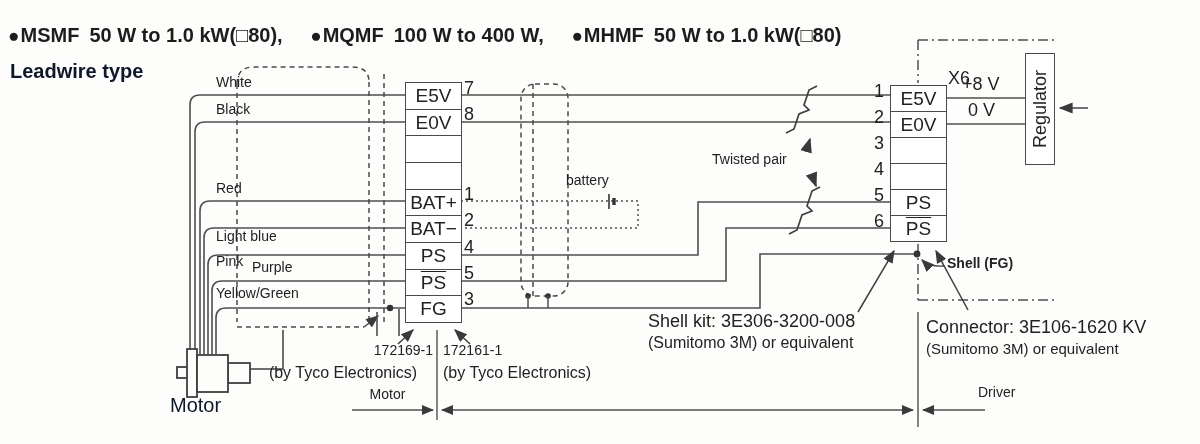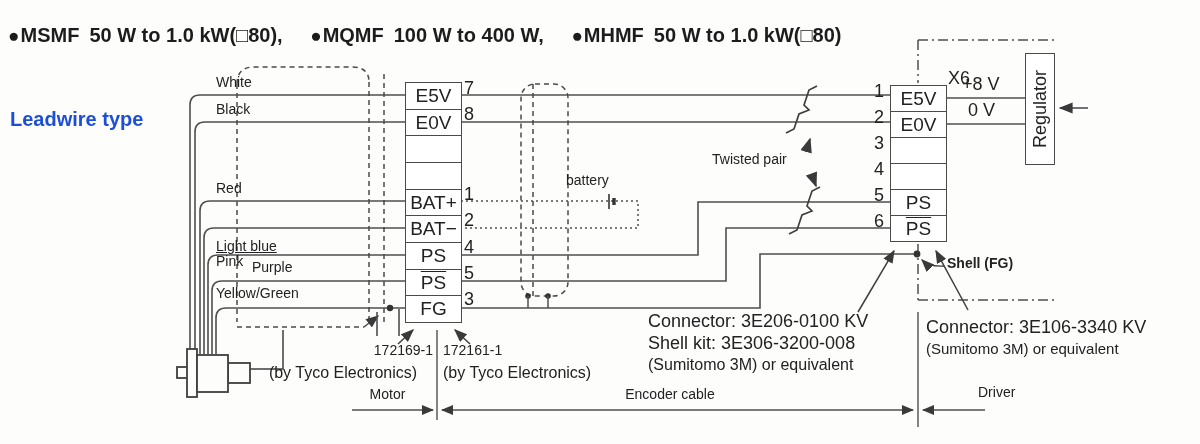--- a/index.html
+++ b/index.html
@@ -3,21 +3,21 @@
 <meta charset="utf-8">
 <style>
   html,body{margin:0;padding:0;background:#fff;}
   #canvas{position:relative;width:1200px;height:444px;background:#fdfdfc;overflow:hidden;
           font-family:"Liberation Sans","DejaVu Sans",sans-serif;color:#222;}
   .abs{position:absolute;}
   .hdr{font-weight:bold;font-size:20px;color:#1c1c1c;white-space:nowrap;}
   .hitem{margin-right:22px;}
   .hitem .pw{margin-left:10px;}
   .bullet{font-size:19px;margin-right:1px;}
-  .t20b{font-size:20px;font-weight:bold;color:#1d4ed8;margin-top:48px;}
+  .t20b{font-size:20px;font-weight:bold;color:#0f172a;}
   .t19{font-size:14px;color:#222;white-space:nowrap;}
   .t18{font-size:18px;color:#222;white-space:nowrap;}
   .t16{font-size:16px;color:#222;white-space:nowrap;}
   .t15{font-size:15px;color:#222;white-space:nowrap;}
   .pin{font-size:18px;color:#222;}
   .block{background:#fff;border:1.7px solid #4a4a4a;box-sizing:border-box;
          display:flex;flex-direction:column;}
   .crow{flex:1;border-top:1.5px solid #4a4a4a;display:flex;align-items:center;
         justify-content:center;font-size:19px;color:#222;}
   .crow:first-child{border-top:none;}
@@ -140,21 +140,21 @@
     <span class="hitem"><span class="bullet">●</span><span>MSMF</span><span class="pw">50 W to 1.0 kW(□80),</span></span>
     <span class="hitem"><span class="bullet">●</span><span>MQMF</span><span class="pw">100 W to 400 W,</span></span>
     <span class="hitem"><span class="bullet">●</span><span>MHMF</span><span class="pw">50 W to 1.0 kW(□80)</span></span>
   </div>
   <div class="abs t20b" style="left:10px;top:60px;">Leadwire type</div>
 
   <div class="abs t19" style="left:216px;top:74px;">White</div>
   <div class="abs t19" style="left:216px;top:101px;">Black</div>
   <div class="abs t19" style="left:216px;top:180px;">Red</div>
   <div class="abs t19" style="left:216px;top:209px;margin-top:44px;">Pink</div>
-  <div class="abs t19" style="left:216px;top:238px;text-decoration:underline;">Light blue</div>
+  <div class="abs t19" style="left:216px;top:228px;">Light blue</div>
   <div class="abs t19" style="left:216px;top:259px;margin-left:36px;">Purple</div>
   <div class="abs t19" style="left:216px;top:285px;">Yellow/Green</div>
 
   <div class="abs block" style="left:405px;top:82px;width:57px;height:241px;">
     <div class="crow">
         <span>E5V</span>
       </div>
     <div class="crow">
         <span>E0V</span>
       </div>
@@ -214,32 +214,30 @@
     <span>Regulator</span>
   </div>
   <div class="abs t18" style="left:962px;top:74px;">+8 V</div>
   <div class="abs t18" style="left:968px;top:100px;">0 V</div>
 
   <div class="abs t19" style="left:566px;top:172px;">battery</div>
   <div class="abs t19" style="left:712px;top:151px;">Twisted pair</div>
   <div class="abs t19" style="left:947px;top:255px;font-weight:bold;">Shell (FG)</div>
 
   <div class="abs" style="left:648px;top:310px;">
-    <div class="t18" style="line-height:22px;">Connector: 3E206-0100 KV</div>
     <div class="t18" style="line-height:22px;">Shell kit: 3E306-3200-008</div>
     <div class="t16" style="line-height:21px;">(Sumitomo 3M) or equivalent</div>
   </div>
   <div class="abs" style="left:926px;top:316px;">
-    <div class="t18" style="line-height:22px;">Connector: 3E106-3340 KV</div>
+    <div class="t18" style="line-height:22px;">Connector: 3E106-1620 KV</div>
     <div class="t15" style="line-height:21px;">(Sumitomo 3M) or equivalent</div>
   </div>
 
   <div class="abs t19 rgt" style="left:330px;top:342px;width:103px;text-align:right;">172169-1</div>
   <div class="abs t19" style="left:443px;top:342px;">172161-1</div>
   <div class="abs t16 ctr" style="left:250px;top:364px;width:186px;">(by Tyco Electronics)</div>
   <div class="abs t16" style="left:443px;top:364px;">(by Tyco Electronics)</div>
 
   <div class="abs t20b" style="left:170px;top:394px;font-weight:normal;font-size:20px;">Motor</div>
   <div class="abs t19 ctr" style="left:340px;top:386px;width:95px;">Motor</div>
-  <div class="abs t19 ctr" style="left:560px;top:386px;width:220px;">Encoder cable</div>
   <div class="abs t19" style="left:978px;top:384px;">Driver</div>
 
 </div>
 
 </body></html>

